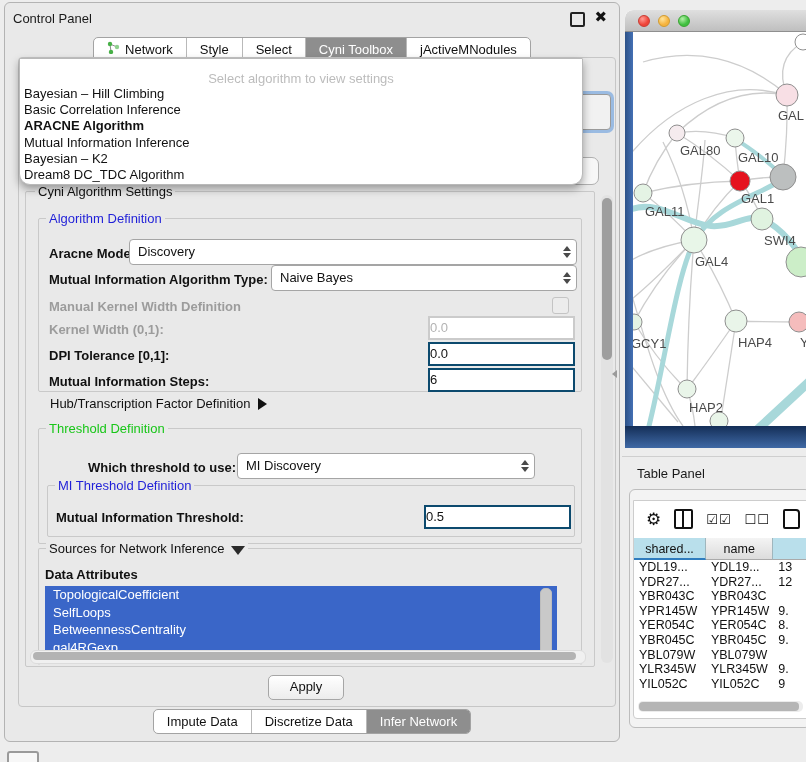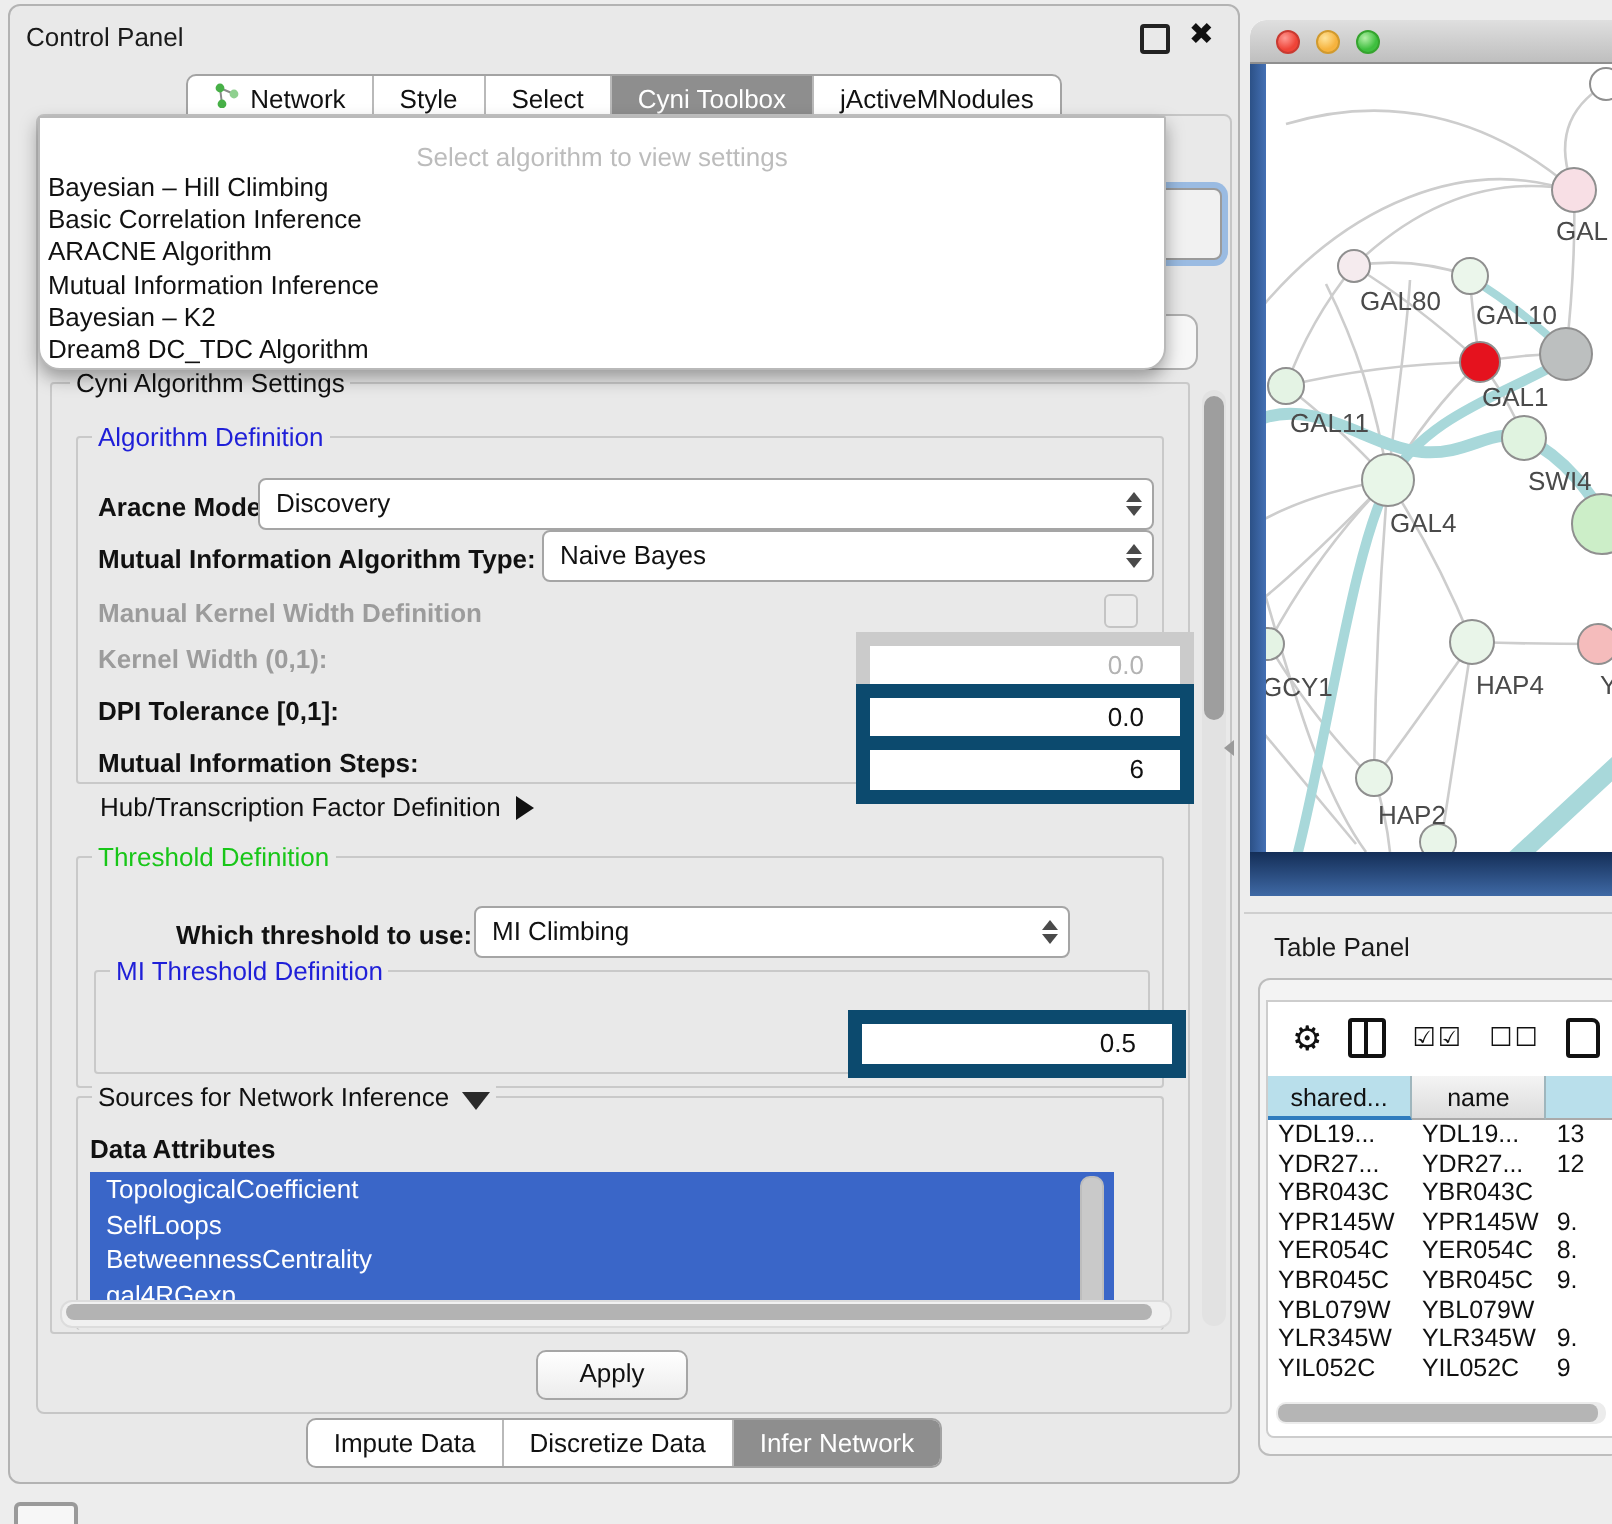--- a/index.html
+++ b/index.html
@@ -20,40 +20,40 @@
   .seg .tab.sel{background:#8e8e8e;color:#fff}
   .tabrow{left:0;top:34px;width:100%;display:flex;justify-content:center}
 
   .inner-panel{left:13px;top:54px;width:596px;height:648px;border:1px solid #c6c6c6;border-radius:4px}
 
   
   .popup{left:14px;top:55px;width:562px;height:113px;background:#fff;border:1px solid #b9b9b9;
          border-radius:1px 1px 11px 11px;box-shadow:0 4px 9px rgba(0,0,0,.35);z-index:10;padding-top:12px}
   .popup .hint{text-align:center;color:#bcbcbc;font-size:13px;height:15px;line-height:15px}
   .popup .item{padding-left:4px;height:16.2px;line-height:16.2px;font-size:13px;white-space:nowrap}
-  .popup .item.sel{font-weight:normal}
+  .popup .item.sel{font-weight:bold}
 
   .ghost-btn{left:571px;top:91px;width:33px;height:34px;background:#f1f1f1;border:1px solid #9a9a9a;border-radius:4px;
              box-shadow:0 0 0 3px rgba(90,150,220,.55);z-index:3}
   .ghost-combo{left:32px;top:154px;width:548px;height:26px;background:#f7f7f7;border:1px solid #b0b0b0;border-radius:7px;
                color:#9a9a9a;line-height:26px;padding-left:12px;z-index:1;overflow:hidden;white-space:nowrap}
 
   
   .groupbox{border:1px solid #c9c9c9;border-radius:2px}
   .legend{position:absolute;top:-8px;left:7px;background:#e9e9e9;padding:0 3px;font-size:13px;line-height:15px;white-space:nowrap}
   .settings{left:20px;top:188px;width:568px;height:474px}
   .settings>.legend{left:9px}
   .blue{color:#1f1fd8}.green{color:#18c618}
   .lbl{position:absolute;font-weight:bold;white-space:nowrap}
   .lbl.dis{color:#9c9c9c}
   .combo{position:absolute;background:#fff;border:1px solid #a5a5a5;border-radius:4px;height:24px;line-height:24px;padding-left:8px;white-space:nowrap}
   .combo .arrows{position:absolute;right:5px;top:0;height:100%;display:flex;flex-direction:column;justify-content:center;gap:2px}
   .combo .up{width:0;height:0;border-left:4px solid transparent;border-right:4px solid transparent;border-bottom:5px solid #4a4a4a}
   .combo .dn{width:0;height:0;border-left:4px solid transparent;border-right:4px solid transparent;border-top:5px solid #4a4a4a}
-  .field{position:absolute;background:#fff;border:7px solid #0c4a6e;height:20px;line-height:20px;text-align:right;padding-right:18px;font-size:13px}
+  .field{position:absolute;background:#fff;border:2px solid #0c4a6e;height:20px;line-height:20px;padding-right:6px;font-size:13px}
   .field.dis{border-color:#cbcbcb;color:#b3b3b3}
   .chk{position:absolute;width:15px;height:15px;background:#ececec;border:1px solid #c4c4c4;border-radius:3px}
   .tri-r{display:inline-block;width:0;height:0;border-top:6px solid transparent;border-bottom:6px solid transparent;border-left:9px solid #111;vertical-align:-2px;margin-left:8px}
   .tri-d{display:inline-block;width:0;height:0;border-left:7px solid transparent;border-right:7px solid transparent;border-top:9px solid #2a2a2a;vertical-align:-2px;margin-left:6px}
   .vsb{left:596px;top:192px;width:12px;height:468px;background:#e2e2e2;border-radius:6px}
   .vsb .thumb{position:absolute;left:1px;top:3px;width:10px;height:162px;background:#9e9e9e;border-radius:5px}
   .hsb{position:absolute;left:4px;top:458px;width:554px;height:12px;background:#f0f0f0;border-radius:6px;border:1px solid #dcdcdc}
   .hsb .thumb{position:absolute;left:2px;top:1px;width:543px;height:8px;background:#b3b3b3;border-radius:4px}
   .attr-list{position:absolute;left:6px;top:37px;width:512px;height:70px;background:#fff;overflow:hidden}
   .attr-list .li{height:17.5px;line-height:17.5px;background:#3a66c8;color:#fff;padding-left:8px;font-size:13px}
@@ -192,29 +192,30 @@
 
     <div style="position:absolute;left:24px;top:204px;white-space:nowrap">
       <span>Hub/Transcription Factor Definition</span><span class="tri-r"></span>
     </div>
 
     <div class="groupbox" style="position:absolute;left:12px;top:236px;width:542px;height:114px">
       <div class="legend green">Threshold Definition</div>
 
       <div class="lbl" style="left:49px;top:31px">Which threshold to use:</div>
       <div class="combo" style="left:198px;top:24px;width:288px">
-        <span>MI Climbing</span>
+        <span>MI Discovery</span>
         <span class="arrows">
             <span class="up"></span>
             <span class="dn"></span>
           </span>
       </div>
 
       <div class="groupbox" style="position:absolute;left:8px;top:56px;width:526px;height:50px">
         <div class="legend blue">MI Threshold Definition</div>
+        <div class="lbl" style="left:8px;top:24px">Mutual Information Threshold:</div>
         <div class="field" style="left:376px;top:19px;width:137px">0.5</div>
       </div>
     </div>
 
     <div class="groupbox" style="position:absolute;left:12px;top:356px;width:542px;height:116px;border-bottom:none">
       <div class="legend">
         <span>Sources for Network Inference</span><span class="tri-d"></span>
       </div>
       <div class="lbl" style="left:6px;top:18px">Data Attributes</div>
       <div class="attr-list">

